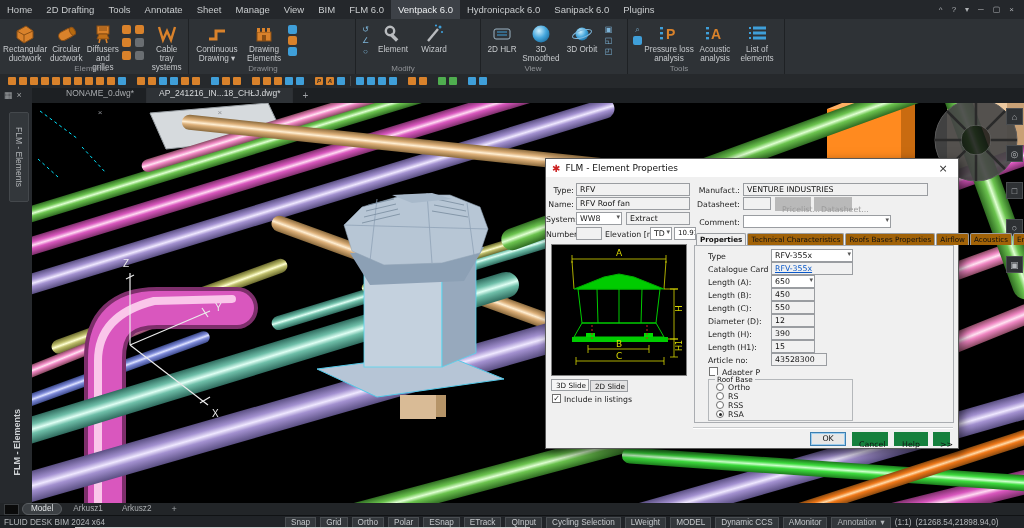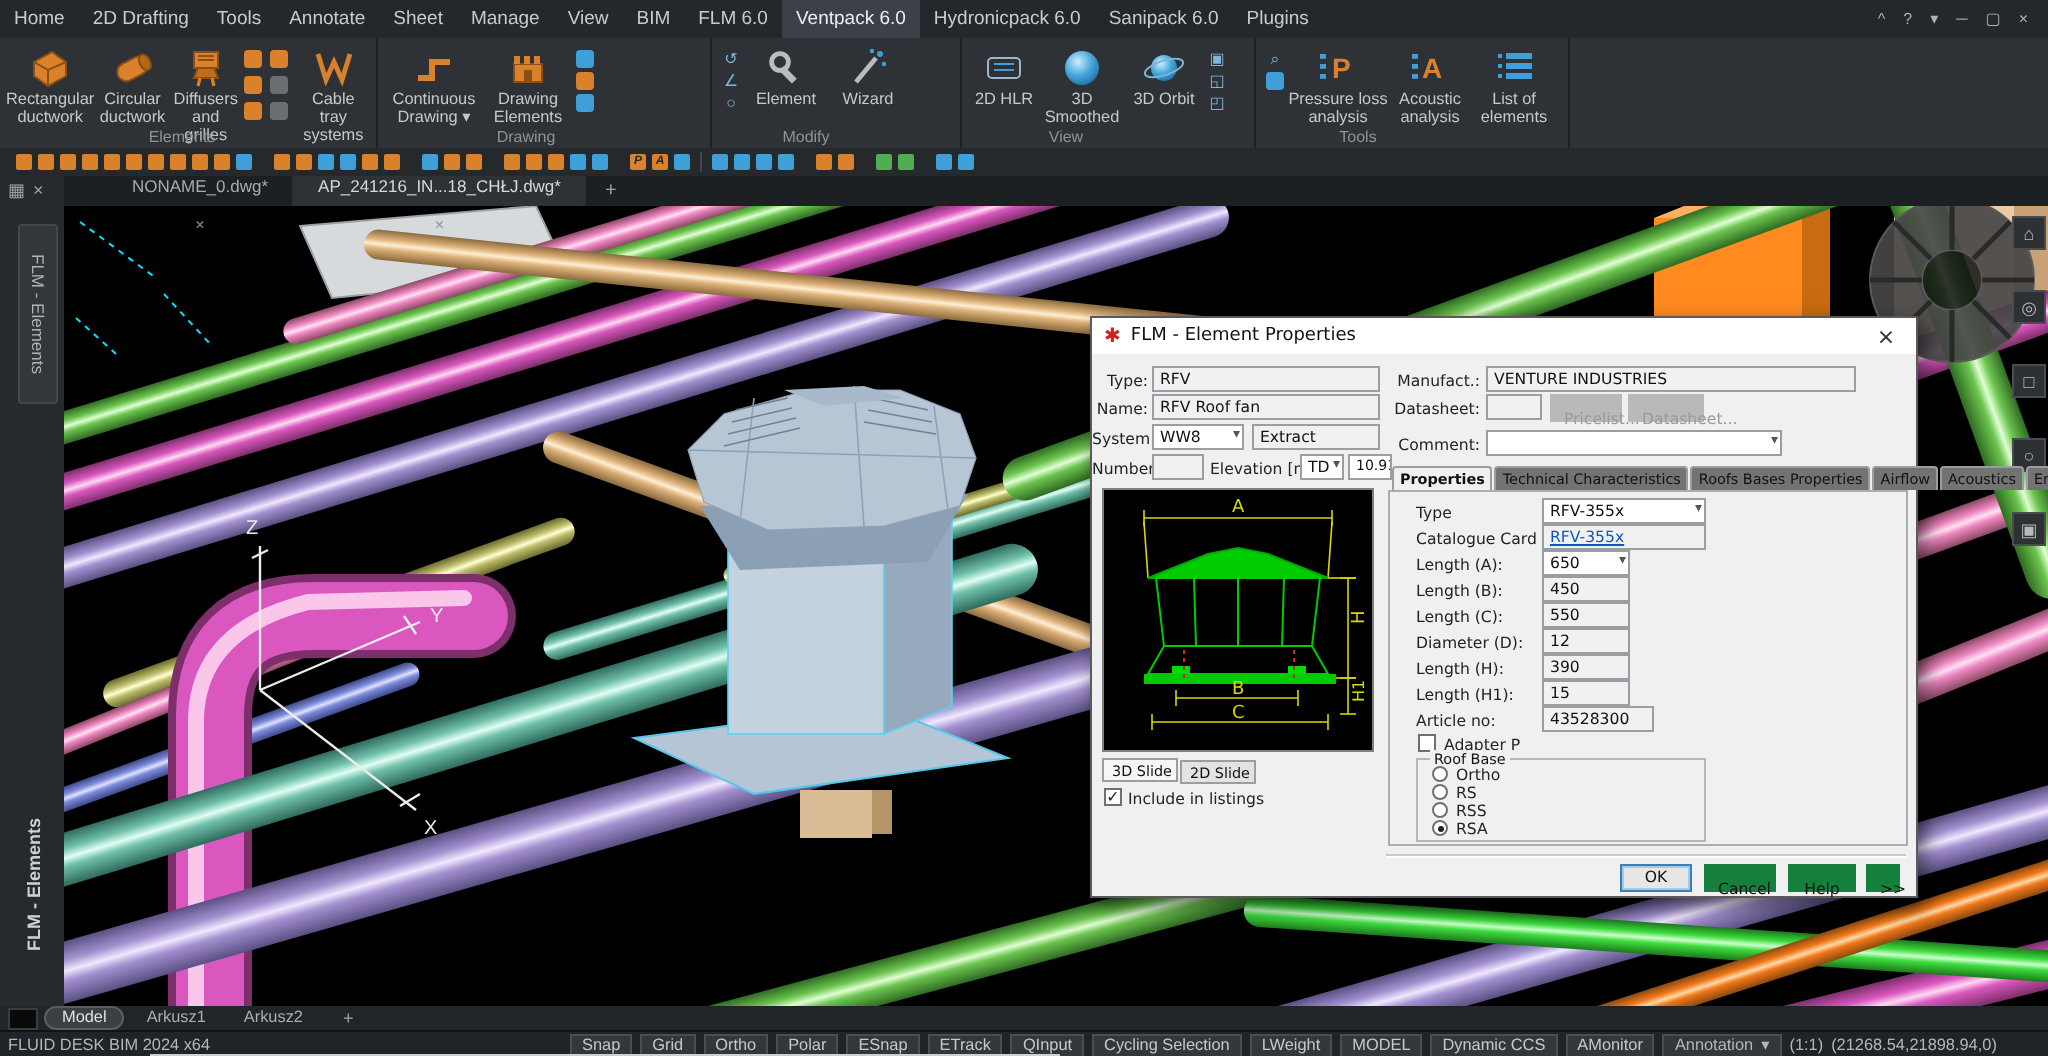--- a/index.html
+++ b/index.html
@@ -54,21 +54,21 @@
   .dlg-body{position:relative;height:270px;}
   .lbl{position:absolute;white-space:nowrap;font-size:7.8px;color:#222;}
   .r{text-align:right;}
   .fld{position:absolute;background:#f1f1f1;border:1px solid #9a9da1;height:13px;box-sizing:border-box;padding:1px 3px;font-size:7.8px;line-height:9px;white-space:nowrap;overflow:hidden;}
   .white{background:#fff;}
   .combo .arr{position:absolute;right:1px;top:0;font-size:7px;color:#555;}
   .wbtn{position:absolute;height:14px;background:#e7e7e7;border:7px solid #15803d;box-sizing:border-box;font-size:7.8px;text-align:center;line-height:11px;}
   .wbtn.default{border:1px solid #3c7fb1;box-shadow:inset 0 0 0 1px #9ecdee;}
   .wbtn.disabled{color:#9a9a9a;background:#ededed;border-color:#b9b9b9;}
   .tabstrip{position:absolute;display:flex;font-size:7.2px;}
-  .dtab{padding:1px 3px;border:1px solid #9a9da1;border-bottom:none;background:#737373;margin-right:1px;border-radius:2px 2px 0 0;white-space:nowrap;}
+  .dtab{padding:1px 3px;border:1px solid #9a9da1;border-bottom:none;background:#a16207;margin-right:1px;border-radius:2px 2px 0 0;white-space:nowrap;}
   .dtab.active{background:#f0f0f0;font-weight:bold;}
   .page{position:absolute;border:1px solid #aaadb1;background:#f0f0f0;}
   .link{color:#0a58c8;text-decoration:underline;}
   .chk{position:absolute;width:9px;height:9px;border:1px solid #707070;background:#fff;box-sizing:border-box;font-size:8px;line-height:7px;text-align:center;color:#222;}
   .radio{position:absolute;width:8px;height:8px;border:1px solid #707070;border-radius:50%;background:#fff;box-sizing:border-box;}
   .radio.on::after{content:"";position:absolute;left:1.5px;top:1.5px;width:3px;height:3px;border-radius:50%;background:#222;}
   .groupbox{position:absolute;border:1px solid #b4b7ba;}
   .gb-label{position:absolute;top:-5px;left:6px;background:#f0f0f0;padding:0 2px;font-size:7.2px;}
   .divider{position:absolute;height:1px;background:#c8cacc;border-bottom:1px solid #fff;}
   .preview{position:absolute;left:5px;top:67px;width:136px;height:132px;background:#000;border:1px solid #808080;box-sizing:border-box;}

